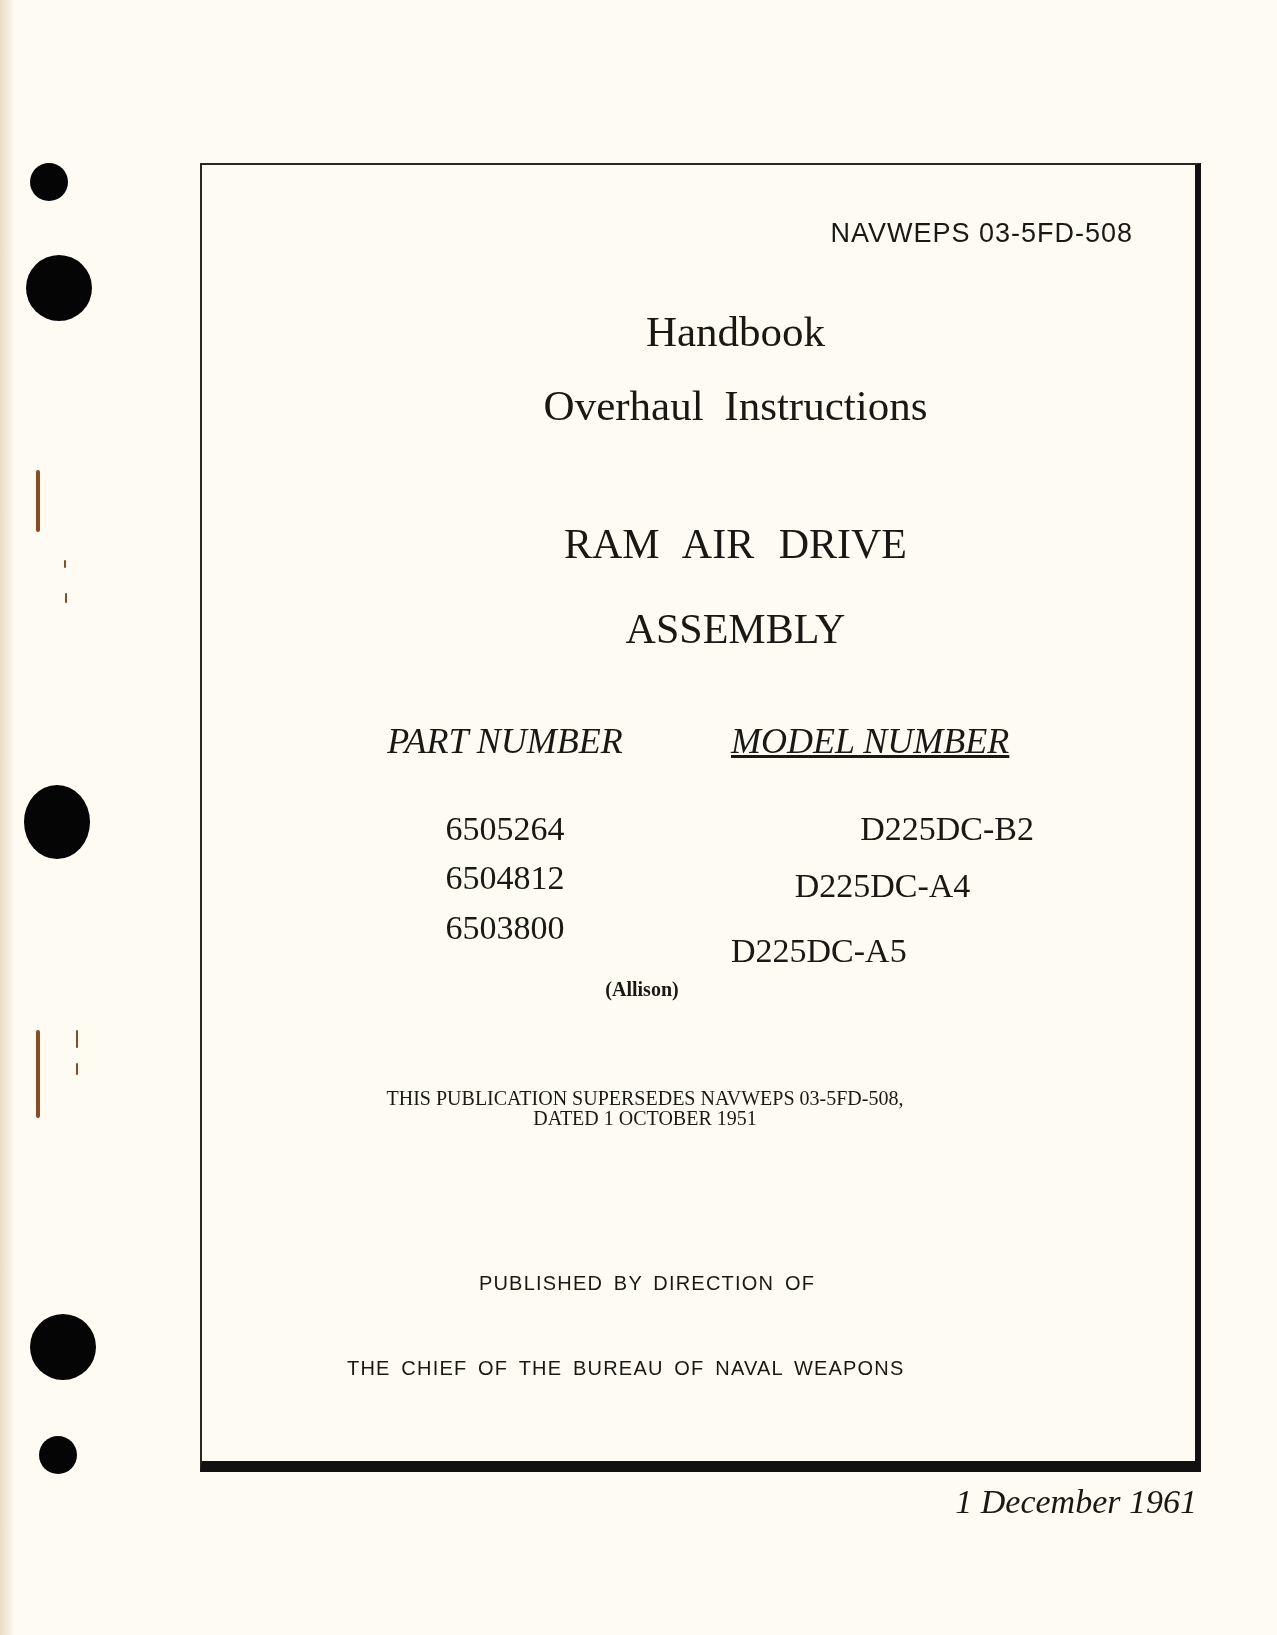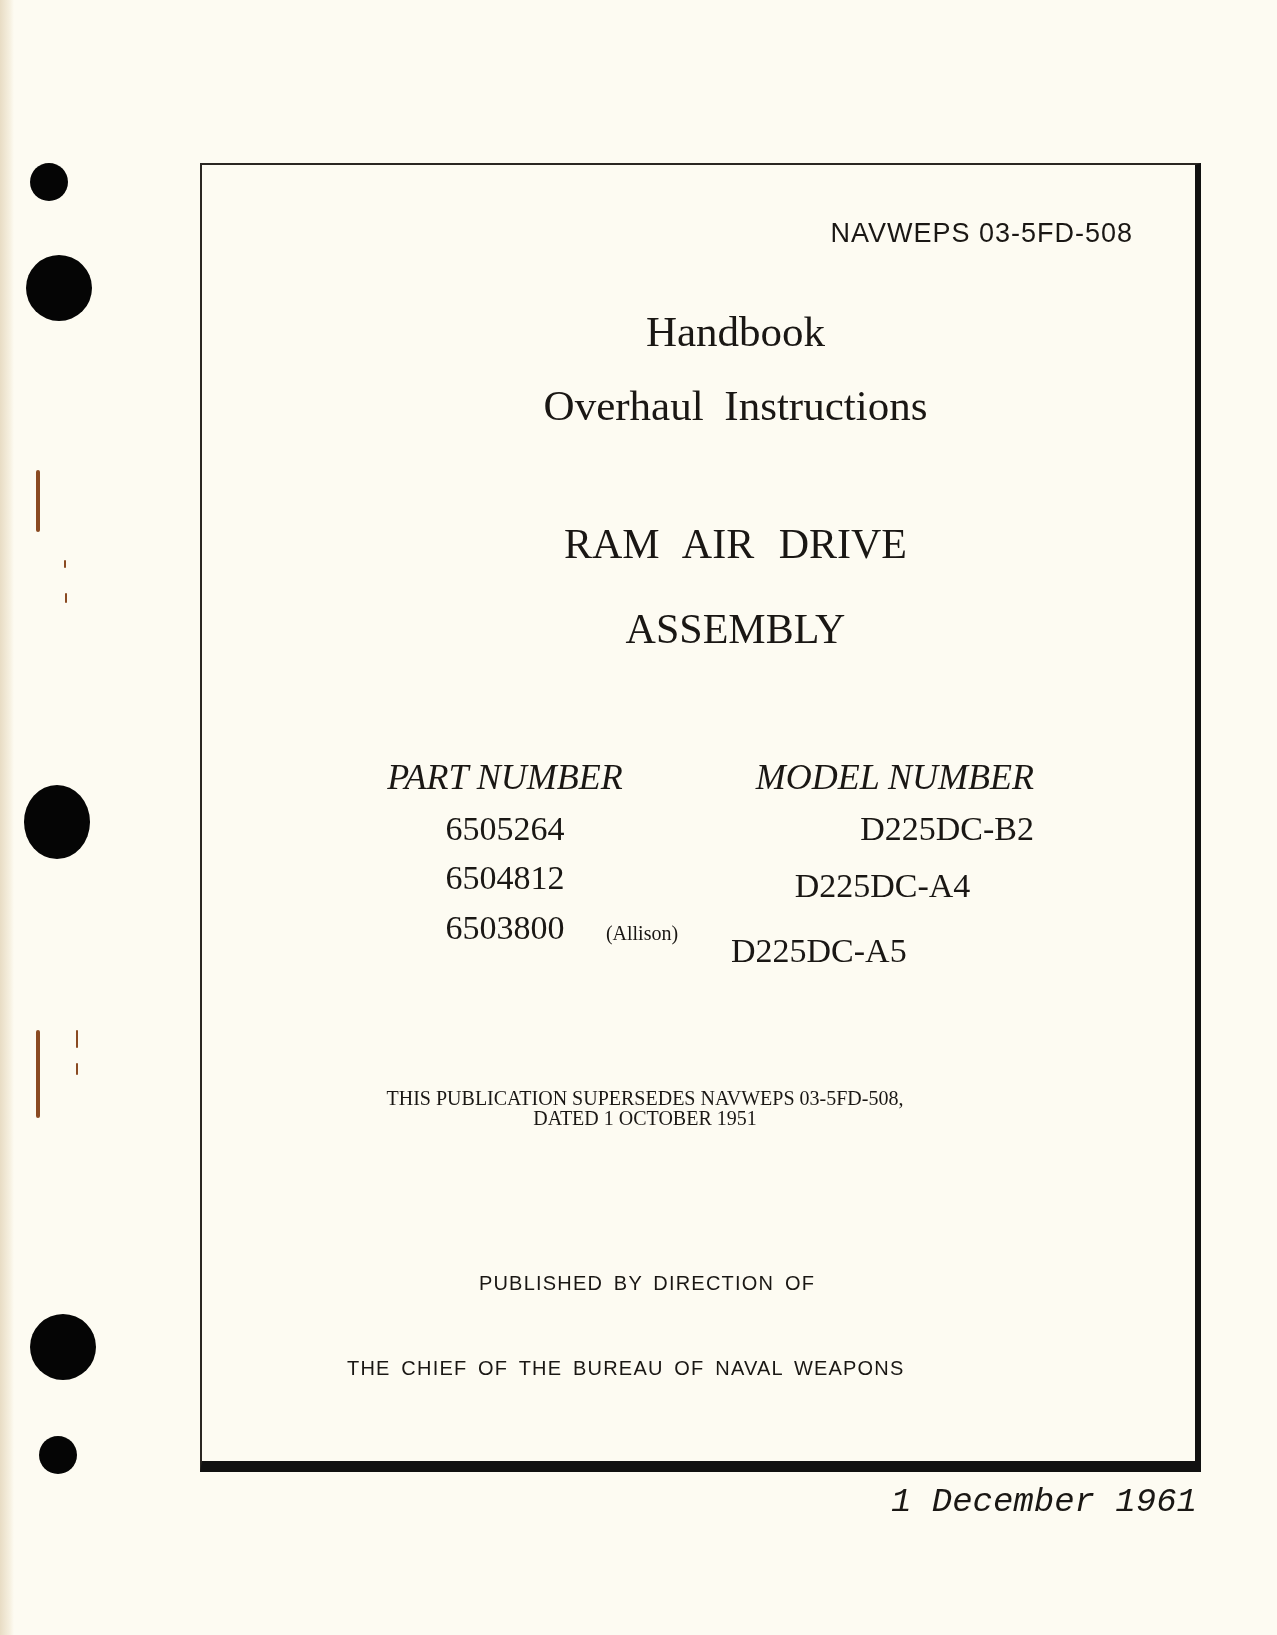--- a/index.html
+++ b/index.html
@@ -21,26 +21,26 @@
     border-right: 6px solid #111; border-bottom: 11px solid #111;
   }
   .abs { position: absolute; white-space: nowrap; }
   .center { left: 0; width: 1277px; text-align: center; }
   .sans { font-family: "Liberation Sans", sans-serif; }
   .navweps { right: 144px; top: 218px; font-size: 27px; letter-spacing: 1px; }
   .handbook { top: 307px; font-size: 43px; left: 97px; }
   .overhaul { top: 381px; font-size: 43px; left: 97px; word-spacing: 10px; }
   .ram { top: 520px; font-size: 42px; left: 97px; word-spacing: 14px; }
   .assembly { top: 605px; font-size: 42px; left: 97px; }
-  .col-head { font-style: italic; font-size: 36px; top: 756px; }
+  .col-head { font-style: italic; font-size: 36px; top: 720px; }
   .col-val { font-size: 34px; }
-  .allison { top: 922px; font-size: 20px; }
+  .allison { top: 978px; font-size: 20px; font-weight: bold; }
   .supersedes { top: 1088px; font-size: 20px; line-height: 20px; }
   .published { font-size: 20px; letter-spacing: 1.2px; word-spacing: 4px; }
-  .date { top: 1483px; right: 80px; font-size: 34px; font-style: italic; font-family: Liberation Mono, monospace; }
+  .date { top: 1483px; right: 80px; font-size: 34px; font-style: italic; }
 </style>
 </head>
 <body>
 
 <div class="edge-shadow"></div>
 
 <div class="hole" style="left:30px;top:163px;width:38px;height:38px;"></div>
 <div class="hole" style="left:26px;top:255px;width:66px;height:66px;"></div>
 <div class="hole" style="left:24px;top:785px;width:66px;height:74px;"></div>
 <div class="hole" style="left:30px;top:1314px;width:66px;height:66px;"></div>
@@ -57,21 +57,21 @@
 
 <div class="abs sans navweps">NAVWEPS 03-5FD-508</div>
 
 <div class="abs center handbook">Handbook</div>
 <div class="abs center overhaul">Overhaul Instructions</div>
 <div class="abs center ram">RAM AIR DRIVE</div>
 <div class="abs center assembly">ASSEMBLY</div>
 
 <div>
   <div class="abs col-head" style="left:368px;width:274px;text-align:center;">PART NUMBER</div>
-  <div class="abs col-head" style="left:731px;width:303px;text-align:right;">MODEL NUMBER</div>
+  <div class="abs col-head" style="left:731px;width:303px;text-align:left;text-decoration:underline;">MODEL NUMBER</div>
 
   <div class="abs col-val" style="left:368px;width:274px;text-align:center;top:810px;">6505264</div>
   <div class="abs col-val" style="left:731px;width:303px;text-align:right;top:810px;">D225DC-B2</div>
 
   <div class="abs col-val" style="left:368px;width:274px;text-align:center;top:859px;">6504812</div>
   <div class="abs col-val" style="left:731px;width:303px;text-align:center;top:859px;margin-top:8px;">D225DC-A4</div>
 
   <div class="abs col-val" style="left:368px;width:274px;text-align:center;top:909px;">6503800</div>
   <div class="abs col-val" style="left:731px;width:303px;text-align:left;top:909px;margin-top:23px;">D225DC-A5</div>
 </div>

